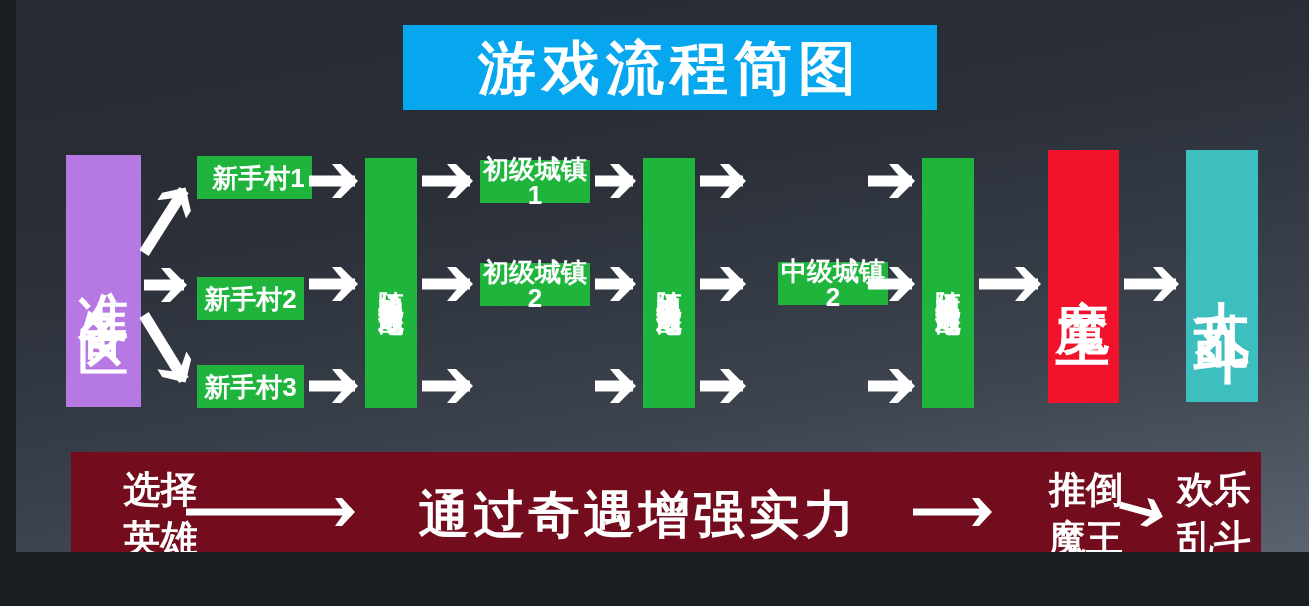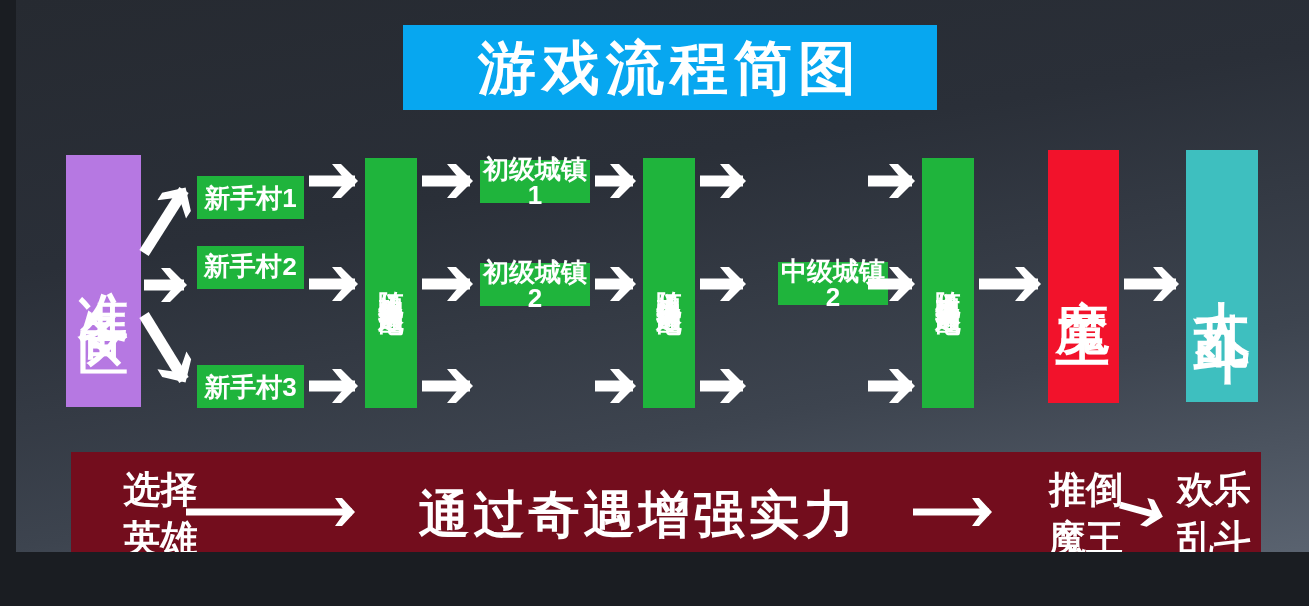--- a/index.html
+++ b/index.html
@@ -67,22 +67,22 @@
 </style>
 </head>
 <body>
 
 <div class="stage">
 
   <div class="node title">游戏流程简图</div>
 
   <div class="node vtext start">准备区</div>
 
-  <div class="node green smallbox" style="left:181px;top:176px;width:107px;">新手村1</div>
-  <div class="node green smallbox" style="left:181px;top:246px;width:107px;font-family:Liberation Mono, monospace;">新手村2</div>
+  <div class="node green smallbox" style="left:181px;top:156px;width:107px;padding-left:8px;">新手村1</div>
+  <div class="node green smallbox" style="left:181px;top:277px;width:107px;">新手村2</div>
   <div class="node green smallbox" style="left:181px;top:365px;width:107px;">新手村3</div>
 
   <div class="node vtext green mapbox" style="left:349px;">随机初级奇遇地图</div>
 
   <div class="node green smallbox" style="left:464px;top:160px;width:110px;">初级城镇1</div>
   <div class="node green smallbox" style="left:464px;top:263px;width:110px;">初级城镇2</div>
 
   <div class="node vtext green mapbox" style="left:627px;">随机中级奇遇地图</div>
 
   <div class="node green smallbox" style="left:762px;top:262px;width:110px;">中级城镇2</div>

